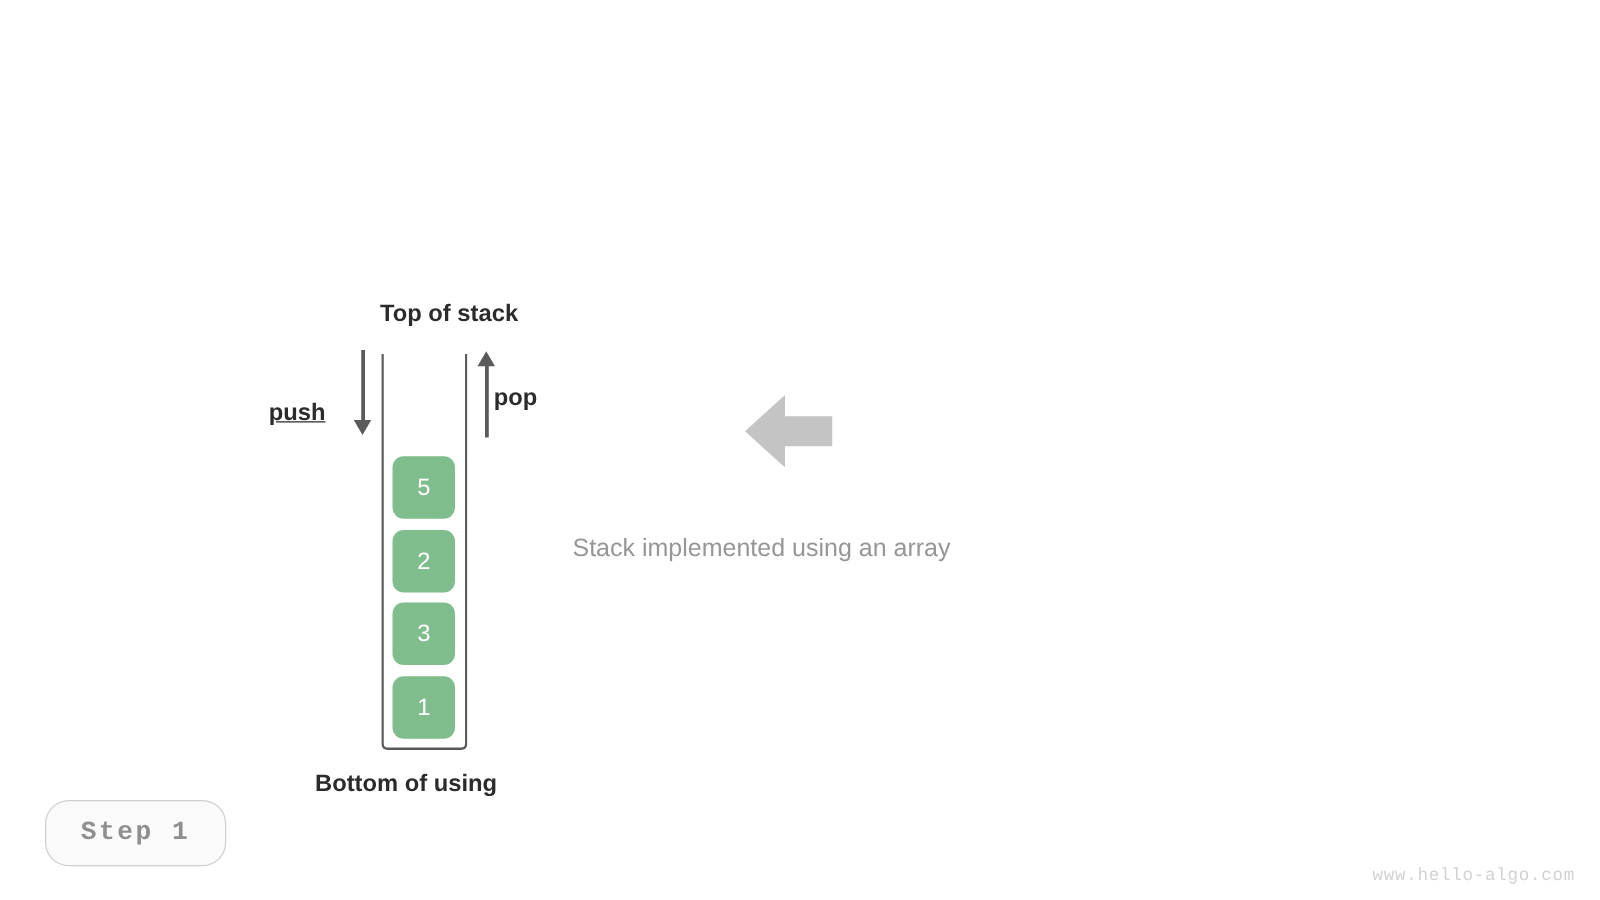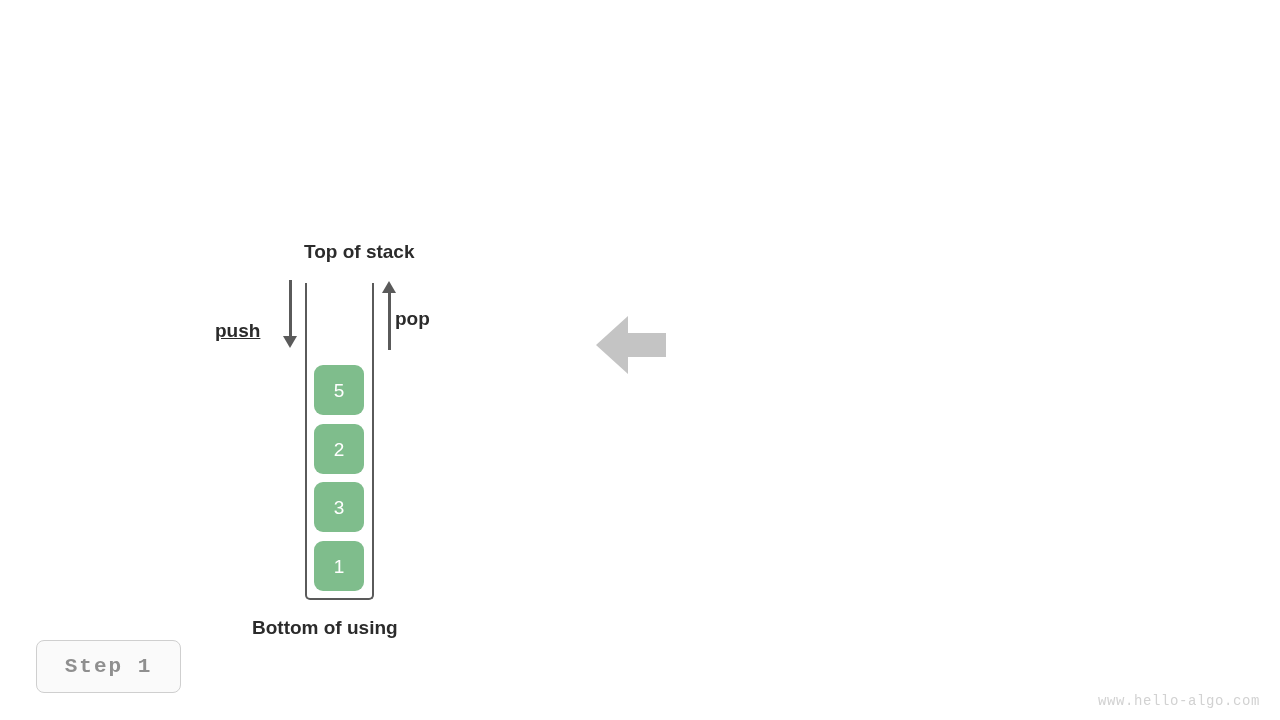--- a/index.html
+++ b/index.html
@@ -80,21 +80,21 @@
 
   
   #array-group { position: absolute; left: 840px; top: 0; width: 440px; height: 720px; }
 
   
   #step-badge {
     position: absolute;
     left: 36px; top: 640px;
     width: 145px; height: 53px;
     border: 1px solid #cfcfcf;
-    border-radius: 8px;
+    border-radius: 19px;
     background: #fafafa;
     display: flex; align-items: center; justify-content: center;
     font-family: "Liberation Mono", monospace;
     font-weight: bold;
     font-size: 21px;
     letter-spacing: 2px;
     color: #8f8f8f;
   }
 
   
@@ -138,20 +138,21 @@
 
     <div class="lbl-bold" style="left:252px; top:617px;">Bottom of using</div>
   </div>
 
   <div id="transform-arrow">
     <svg width="70" height="58" viewBox="0 0 70 58">
       <polygon points="0,29 32,0 32,17 70,17 70,41 32,41 32,58" fill="#c4c4c4"></polygon>
     </svg>
   </div>
 
+  <div class="lbl-gray" style="left:458px; top:428px;">Stack implemented using an array</div>
 
   <div id="array-group">
 
     
 
     
     
 
     
     

